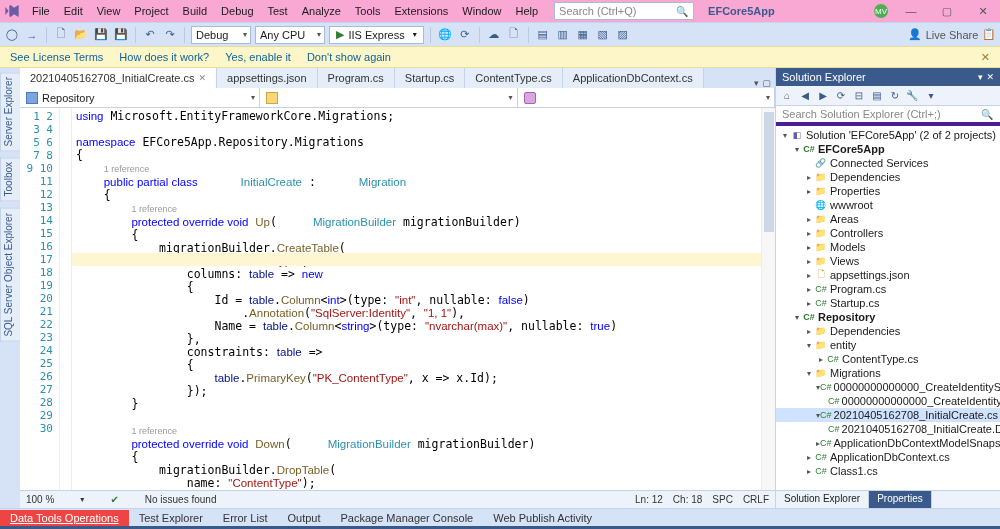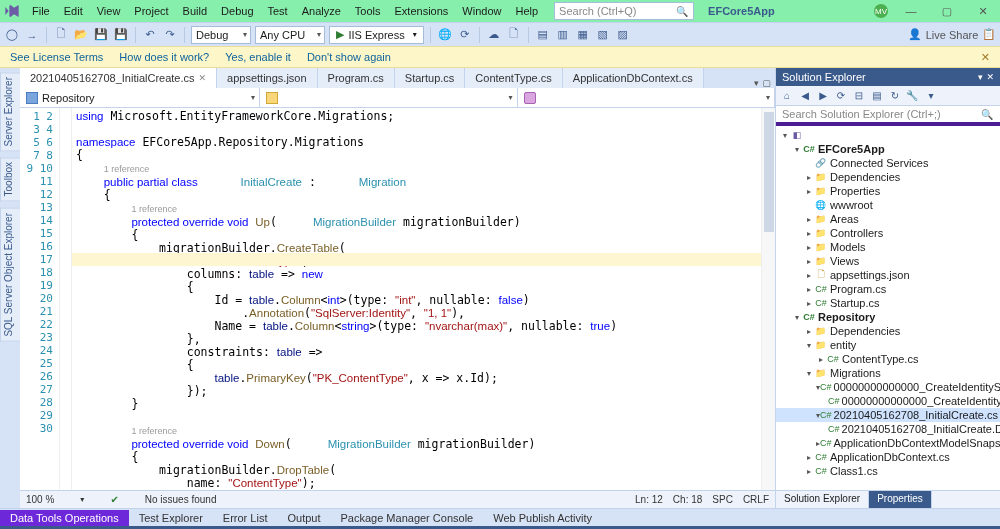--- a/index.html
+++ b/index.html
@@ -1,19 +1,19 @@
 <!DOCTYPE html>
 <html><head>
 <meta charset="utf-8">
 <style>
 * { box-sizing: border-box; margin: 0; padding: 0; font-family: "Segoe UI", Arial, sans-serif; }
 html, body { width: 1000px; height: 529px; overflow: hidden; background: #eef3fb; font-size: 11px; color: #1b1b1b; }
 
 
-.titlebar { height: 22px; background: #86efac; display: flex; align-items: center; padding: 0 4px; justify-content: space-between; }
+.titlebar { height: 22px; background: #f9a8d4; display: flex; align-items: center; padding: 0 4px; justify-content: space-between; }
 .titlebar .logo { width: 16px; height: 16px; margin-right: 6px; }
 .menus { display: flex; gap: 2px; }
 .menus span { padding: 2px 6px; cursor: default; }
 .search-top { margin-left: 10px; width: 140px; height: 18px; border: 1px solid #a6bdd9; background: #fff; display: flex; align-items: center; padding: 0 4px; color: #888; }
 .search-top .mag { margin-left: auto; font-size: 10px; }
 .appname { margin-left: 14px; color: #3a5a8c; font-weight: 600; }
 .titlebar .right { margin-left: auto; display: flex; align-items: center; gap: 10px; }
 .avatar { width: 14px; height: 14px; border-radius: 50%; background: #4caf50; color: #fff; font-size: 8px; display: flex; align-items: center; justify-content: center; }
 .winbtn { width: 26px; text-align: center; color: #555; }
 
@@ -86,21 +86,21 @@
 .node.sel { background: #cfe3ff; }
 .i0{padding-left:4px}.i1{padding-left:16px}.i2{padding-left:28px}.i3{padding-left:40px}.i4{padding-left:52px}
 .ic-sol{color:#6b5ca5}.ic-proj{color:#2e7d32;font-weight:bold}.ic-fold{color:#c9a227}.ic-cs{color:#2e7d32}.ic-conn{color:#555}.ic-glob{color:#3a5a8c}.ic-json{color:#b8860b}
 .sol-bot { height: 18px; background: #eef3fb; display: flex; border-top: 1px solid #c3d3eb; }
 .sol-bot span { padding: 2px 8px; font-size: 10px; background: #eef3fb; border-right: 1px solid #c3d3eb; }
 .sol-bot span.act { background: #3a5a8c; color: #fff; }
 
 
 .bottabs { height: 18px; background: #d6e2f5; border-top: 1px solid #c3d3eb; display: flex; align-items: center; }
 .bottab { padding: 2px 10px; font-size: 11px; color: #333; }
-.bottab.act { background: #6d28d9; color: #fff; }
+.bottab.act { background: #ef4444; color: #fff; text-decoration: underline; }
 .statusbar { height: 18px; background: #3a5a8c; color: #fff; display: flex; align-items: center; padding: 0 6px; font-size: 10px; gap: 6px; }
 </style>
 </head>
 <body>
 
 <div class="titlebar">
   <svg class="logo" viewBox="0 0 24 24">
       <path fill="#6b5ca5" d="M2 6l5 6-5 6V6zm20-3v18l-7-4-5 4-2-1V4l2-1 5 4 7-4z"></path>
     </svg>
   <div class="menus" id="menus">
@@ -328,20 +328,21 @@
       <span>▾</span>
     </div>
     <div class="sol-search">
       <span>Search Solution Explorer (Ctrl+;)</span>
       <span class="mag">🔍</span>
     </div>
     <div class="tree" id="tree">
         <div class="node i0">
           <span class="ar">▾</span>
           <span class="ic ic-sol">◧</span>
+          <span>Solution 'EFCore5App' (2 of 2 projects)</span>
         </div>
         <div class="node i1">
           <span class="ar">▾</span>
           <span class="ic ic-proj">C#</span>
           <span style="font-weight:bold">EFCore5App</span>
         </div>
         <div class="node i2">
           <span class="ar"></span>
           <span class="ic ic-conn">🔗</span>
           <span>Connected Services</span>

